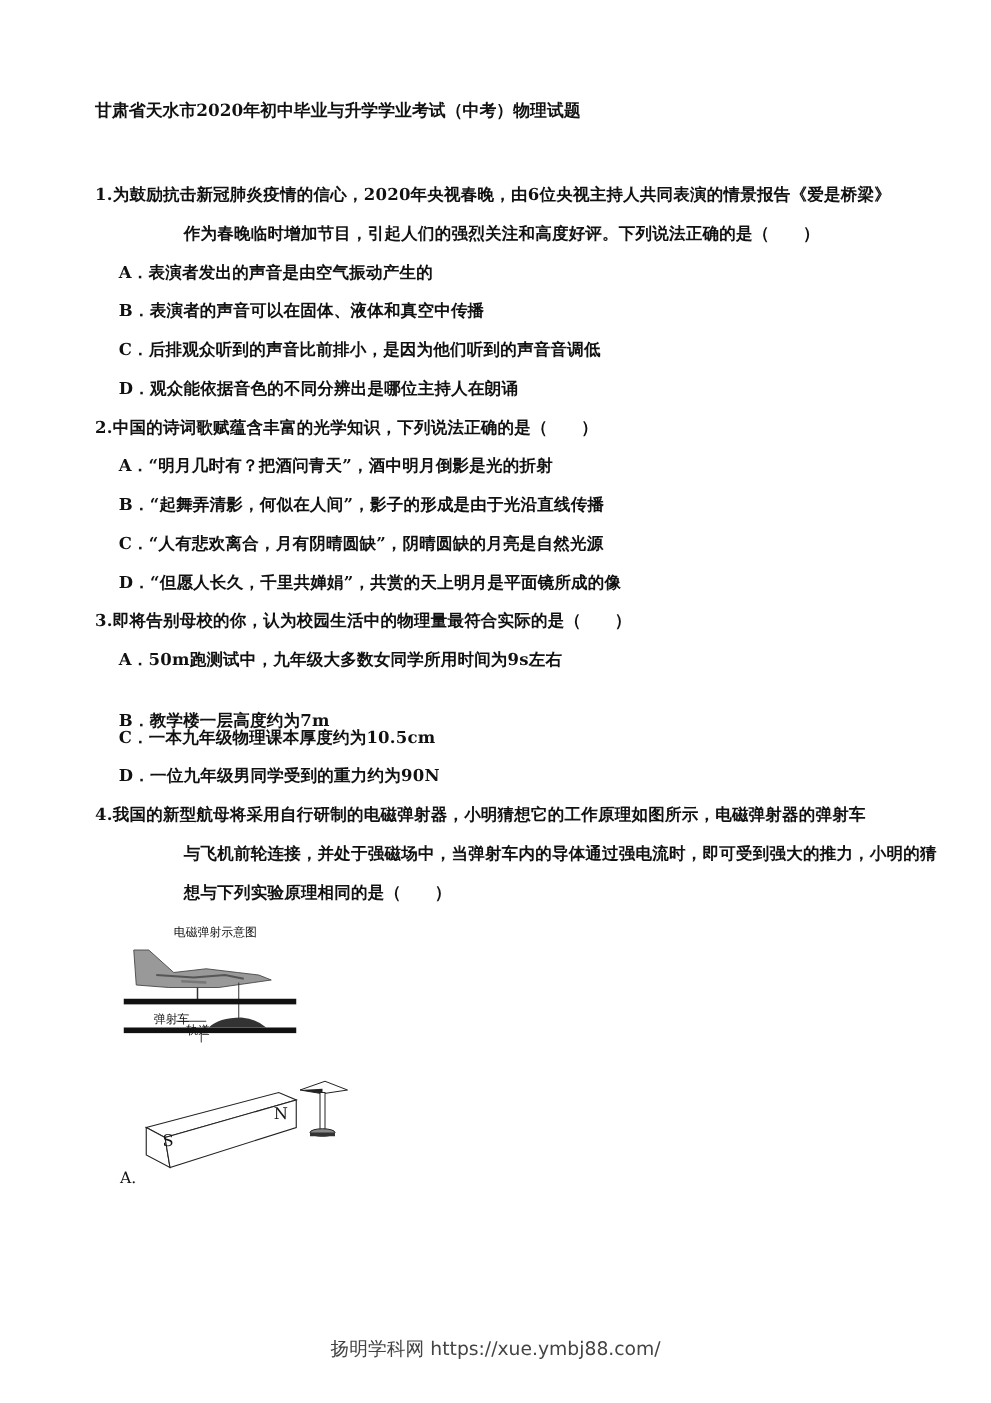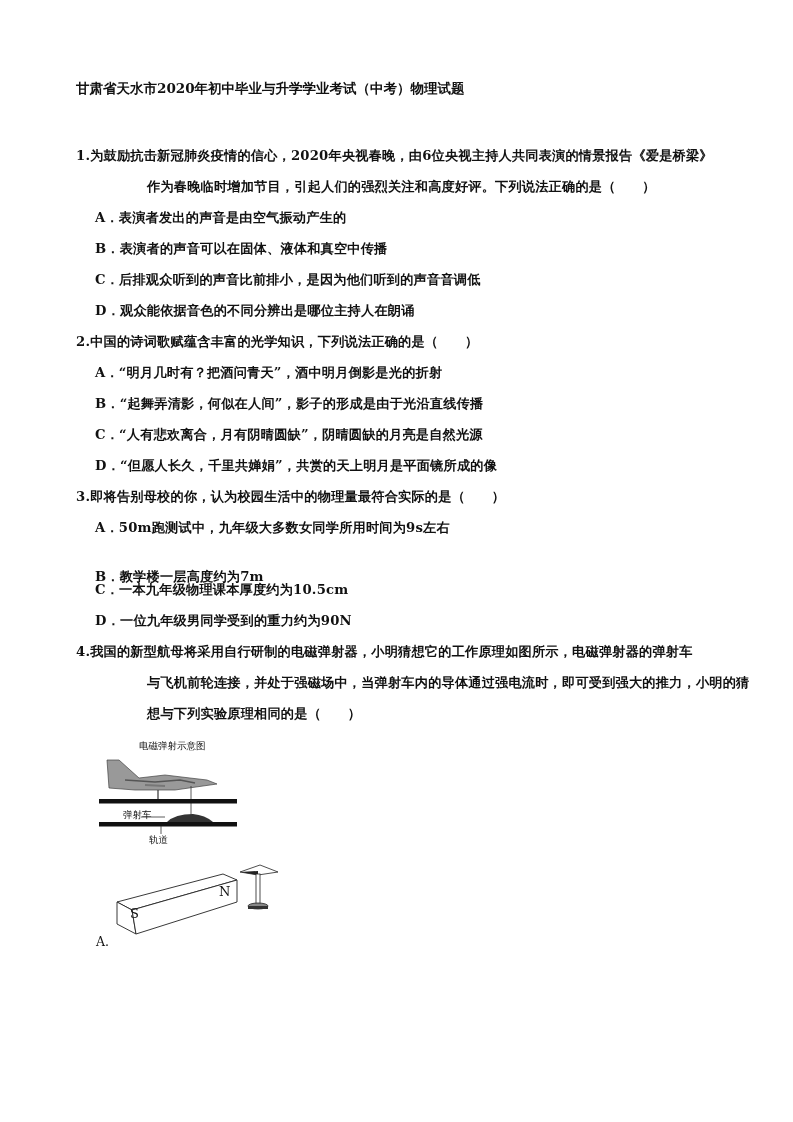--- a/index.html
+++ b/index.html
@@ -73,21 +73,21 @@
         <line x1="96" y1="48" x2="96" y2="78" stroke="#333" stroke-width="0.8"></line>
 
         <rect x="4" y="61" width="138" height="4.5" fill="#111"></rect>
         <rect x="4" y="84" width="138" height="4.5" fill="#111"></rect>
 
         <path d="M72 84 Q80 76 98 76 Q110 77 118 84 Z" fill="#333"></path>
         <line x1="46" y1="79" x2="70" y2="79" stroke="#333" stroke-width="0.8"></line>
         <line x1="66" y1="88" x2="66" y2="96" stroke="#333" stroke-width="0.8"></line>
       </svg>
       <div class="fig-label" style="position:absolute; left:28px; top:71px;">弹射车</div>
-      <div class="fig-label" style="position:absolute; left:54px; top:96px;">轨道</div>
+      <div class="fig-label" style="position:absolute; left:54px; top:80px;">轨道</div>
     </div>
 
     <div class="figure" style="left:90px; top:862px; width:200px; height:90px;">
       <svg width="200" height="90" style="position:absolute; left:0; top:0;">
 
         <polygon points="27,40 133,12 147,18 42,48" fill="#fff" stroke="#222" stroke-width="0.9"></polygon>
         <polygon points="27,40 42,48 46,72 27,62" fill="#fff" stroke="#222" stroke-width="0.9"></polygon>
         <polygon points="42,48 147,18 147,40 46,72" fill="#fff" stroke="#222" stroke-width="0.9"></polygon>
 
         <polygon points="150,10 170,3 188,10 168,13" fill="#fff" stroke="#222" stroke-width="0.8"></polygon>
@@ -95,13 +95,14 @@
         <rect x="166" y="12" width="4" height="30" fill="#fff" stroke="#222" stroke-width="0.8"></rect>
         <ellipse cx="168" cy="44" rx="10" ry="3" fill="#888" stroke="#222" stroke-width="0.8"></ellipse>
         <rect x="158" y="44" width="20" height="3" fill="#333"></rect>
       </svg>
       <div style="position:absolute; left:40px; top:44px; font-size:13px;">S</div>
       <div style="position:absolute; left:129px; top:22px; font-size:13px;">N</div>
       <div style="position:absolute; left:6px; top:72px; font-size:12.5px;">A.</div>
     </div>
   </div>
 
+  <div class="footer">扬明学科网 https://xue.ymbj88.com/</div>
 </div>
 
 </body></html>

